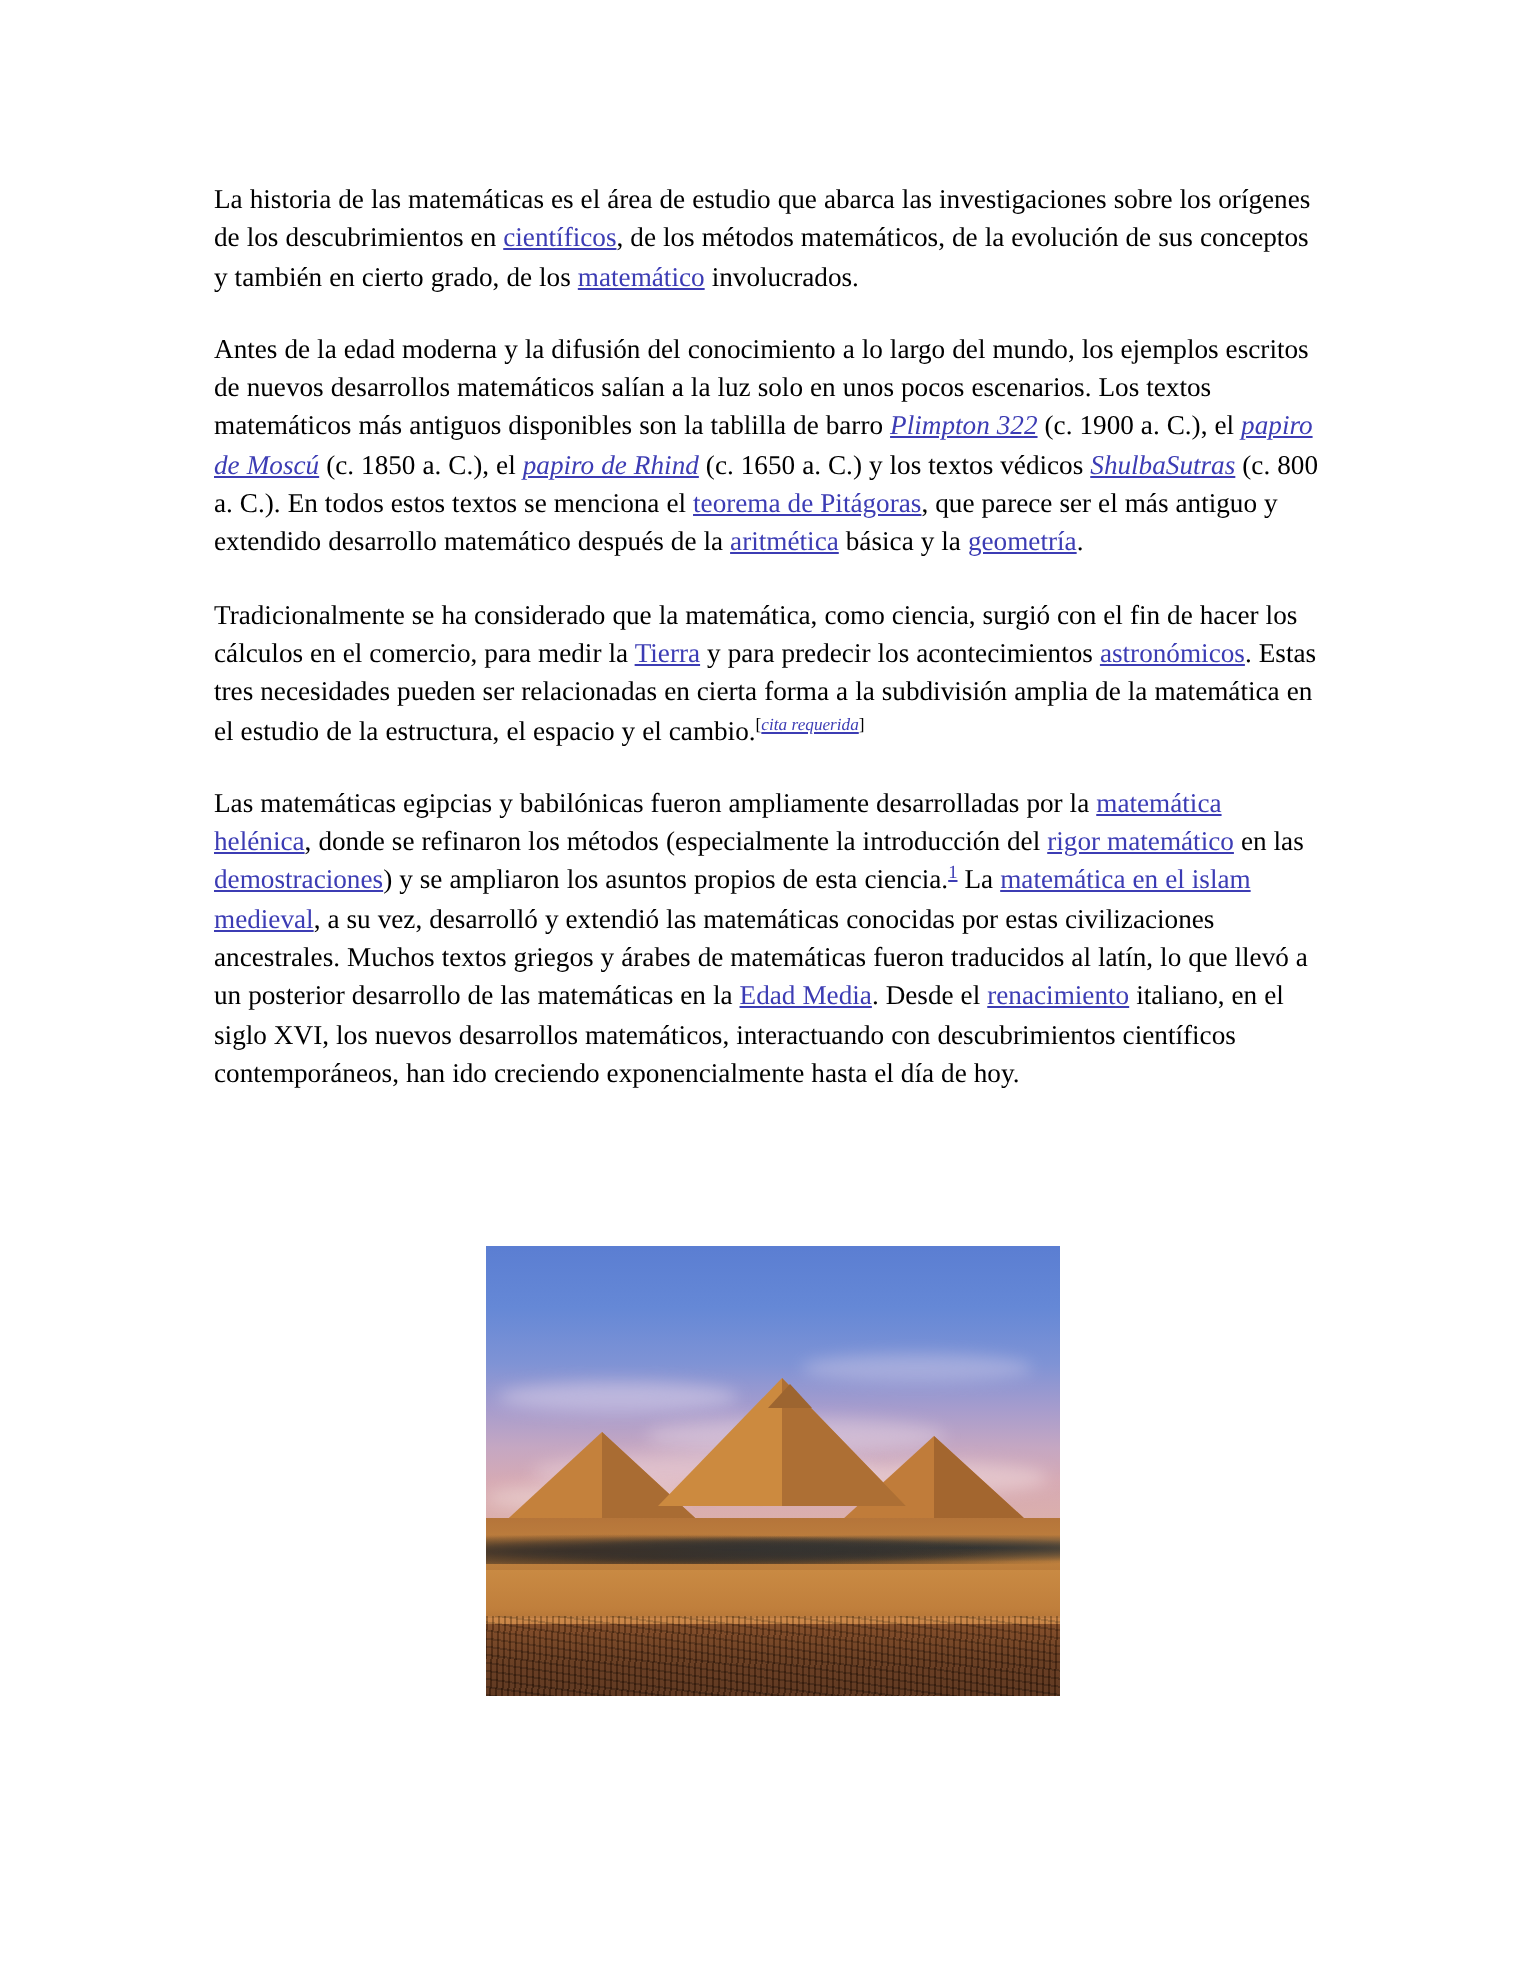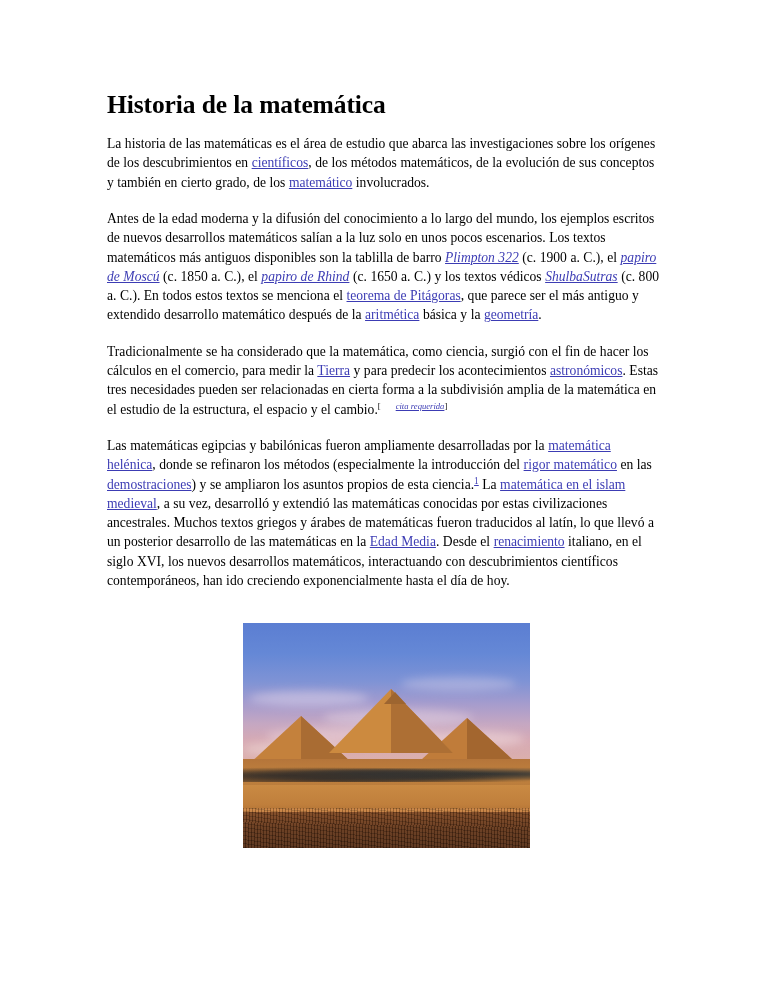--- a/index.html
+++ b/index.html
@@ -59,21 +59,20 @@
   sup.ref a.wlink { color: #3c3cb4; }
   sup.cite {
     font-size: 8.6px;
     line-height: 0;
     vertical-align: 5px;
     color: #000;
   }
   sup.cite a.wlink {
     font-style: italic;
     color: #3c3cb4;
-    margin-left: 15px;
   }
 
   
   .figure {
     position: absolute;
     left: 243px;
     top: 623px;
     width: 287px;
     height: 225px;
   }
@@ -237,21 +236,20 @@
     background: linear-gradient(to bottom, rgba(214,140,70,0.75), rgba(214,140,70,0));
   }
 </style>
 </head>
 <body>
 
 <div class="page">
 
   <div class="content">
 
-    <h1 class="doc-title">Historia de la matemática</h1>
 
     <p class="para">La <b class="strong">historia de las matemáticas</b> es el área de estudio que abarca las investigaciones sobre los orígenes de los descubrimientos en <a class="wlink" href="#">científicos</a>, de los métodos matemáticos, de la evolución de sus conceptos y también en cierto grado, de los <a class="wlink" href="#">matemático</a> involucrados.</p>
     <p class="para">Antes de la edad moderna y la difusión del conocimiento a lo largo del mundo, los ejemplos escritos de nuevos desarrollos matemáticos salían a la luz solo en unos pocos escenarios. Los textos matemáticos más antiguos disponibles son la tablilla de barro <a class="wlink ital" href="#">Plimpton 322</a> (c. 1900 a. C.), el <a class="wlink ital" href="#">papiro de Moscú</a> (c. 1850 a. C.), el <a class="wlink ital" href="#">papiro de Rhind</a> (c. 1650 a. C.) y los textos védicos <a class="wlink ital" href="#">ShulbaSutras</a> (c. 800 a. C.). En todos estos textos se menciona el <a class="wlink" href="#">teorema de Pitágoras</a>, que parece ser el más antiguo y extendido desarrollo matemático después de la <a class="wlink" href="#">aritmética</a> básica y la <a class="wlink" href="#">geometría</a>.</p>
     <p class="para">Tradicionalmente se ha considerado que la matemática, como ciencia, surgió con el fin de hacer los cálculos en el comercio, para medir la <a class="wlink" href="#">Tierra</a> y para predecir los acontecimientos <a class="wlink" href="#">astronómicos</a>. Estas tres necesidades pueden ser relacionadas en cierta forma a la subdivisión amplia de la matemática en el estudio de la estructura, el espacio y el cambio.<sup class="cite">[<a class="wlink" href="#">cita requerida</a>]</sup></p>
     <p class="para last">Las matemáticas egipcias y babilónicas fueron ampliamente desarrolladas por la <a class="wlink" href="#">matemática helénica</a>, donde se refinaron los métodos (especialmente la introducción del <a class="wlink" href="#">rigor matemático</a> en las <a class="wlink" href="#">demostraciones</a>) y se ampliaron los asuntos propios de esta ciencia.<sup class="ref"><a class="wlink" href="#">1</a></sup> La <a class="wlink" href="#">matemática en el islam medieval</a>, a su vez, desarrolló y extendió las matemáticas conocidas por estas civilizaciones ancestrales. Muchos textos griegos y árabes de matemáticas fueron traducidos al latín, lo que llevó a un posterior desarrollo de las matemáticas en la <a class="wlink" href="#">Edad Media</a>. Desde el <a class="wlink" href="#">renacimiento</a> italiano, en el siglo XVI, los nuevos desarrollos matemáticos, interactuando con descubrimientos científicos contemporáneos, han ido creciendo exponencialmente hasta el día de hoy.</p>
 
   </div>
 
   <div class="figure">
     <div class="photo">

